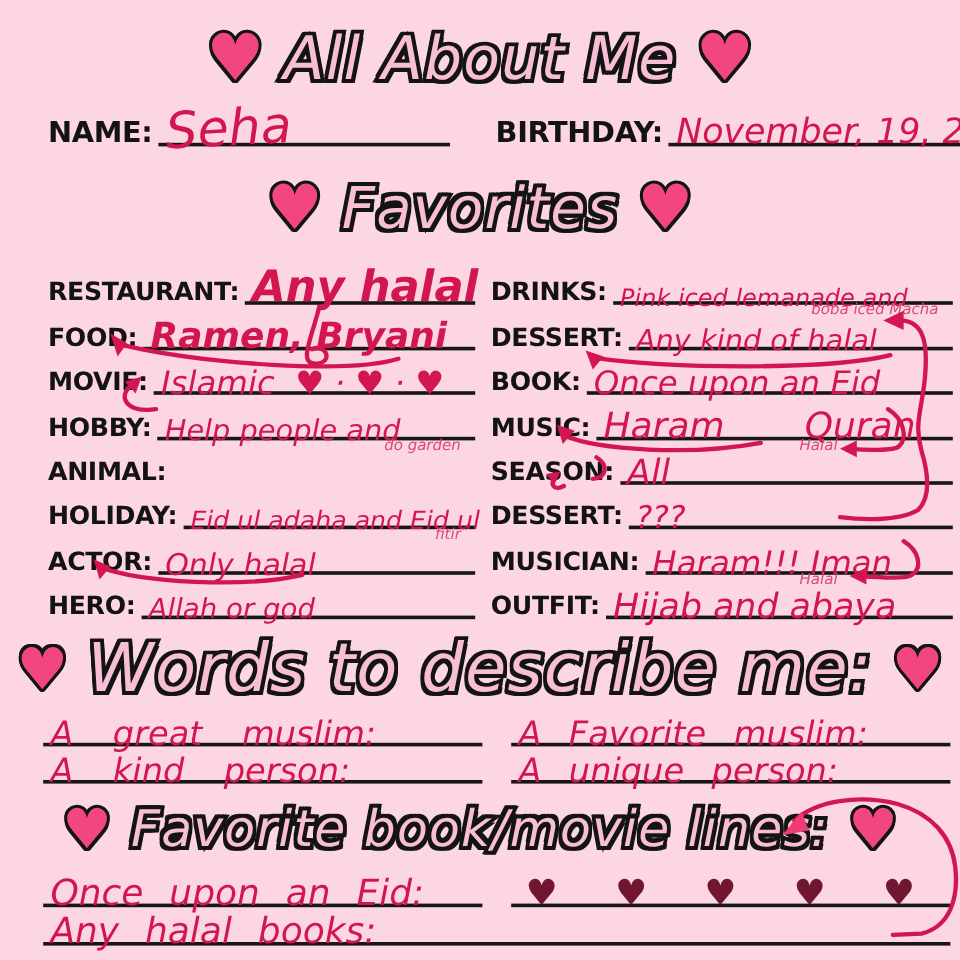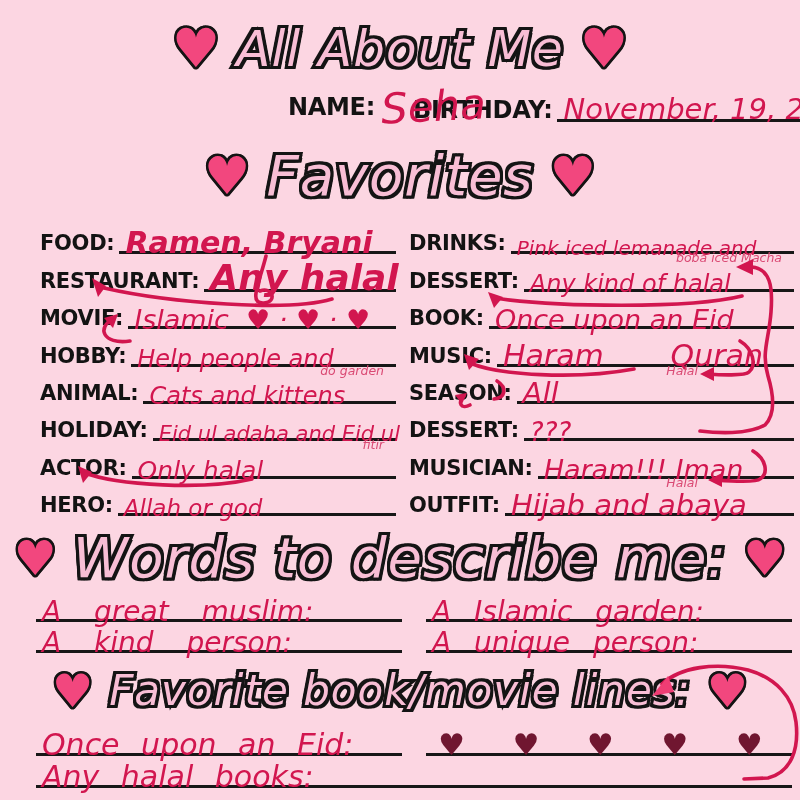--- a/index.html
+++ b/index.html
@@ -24,21 +24,21 @@
   .big-heart{
     font-style:normal;color:#f2477e;line-height:1;
     -webkit-text-stroke:5px #141414;paint-order:stroke fill;
     text-shadow:-2px -2px 0 #141414,2px -2px 0 #141414,-2px 2px 0 #141414,2px 2px 0 #141414,
                 -2px 0 0 #141414,2px 0 0 #141414,0 -2px 0 #141414,0 2px 0 #141414;
   }
   .title-main{top:22px;}
   .title-main .t{font-size:50px;}
   .title-main .big-heart{font-size:54px;}
   .title-fav{top:148px;}
-  .title-fav .t{font-size:56px;}
+  .title-fav .t{font-size:48px;}
   .title-fav .big-heart{font-size:52px;}
   .title-words{top:530px;}
   .title-words .t{font-size:56px;}
   .title-words .big-heart{font-size:48px;}
   .title-lines{top:668px;}
   .title-lines .t{font-size:42px;}
   .title-lines .big-heart{font-size:46px;}
 
   
   .plabel{
@@ -61,21 +61,21 @@
   }
   .note-in{right:96px;}
 
   
   .id-row{
     position:absolute;top:84px;left:40px;right:0;height:38px;
     display:flex;align-items:flex-end;gap:38px;
   }
   .id-field{display:flex;align-items:flex-end;}
   .id-field .plabel{font-size:24px;}
-  .f-name{width:335px;flex-direction:column;}
+  .f-name{width:335px;}
   .f-bday{flex:1;}
   .v-name{font-size:42px;bottom:-9px;transform:rotate(-3deg);}
   .v-bday{font-size:29px;bottom:-5px;}
 
   
   .fcol{position:absolute;top:217px;display:flex;flex-direction:column;}
   .fcol-left{left:40px;width:356px;}
   .fcol-right{left:409px;right:6px;}
   .frow{height:37.4px;display:flex;align-items:flex-end;position:relative;}
   .frow .plabel{font-size:21px;}
@@ -136,49 +136,46 @@
   </div>
 
   <div class="sec-title title-fav">
     <span class="big-heart">♥</span>
     <span class="t">Favorites</span>
     <span class="big-heart">♥</span>
   </div>
 
   <div class="fcol fcol-left">
     <div class="frow">
+      <span class="plabel">RESTAURANT:</span>
+      <div class="wline">
+        <span class="hw v36">Any halal</span>
+      </div>
+    </div>
+    <div class="frow">
       <span class="plabel">FOOD:</span>
       <div class="wline">
         <span class="hw v30b">Ramen, Bryani</span>
-      </div>
-    </div>
-    <div class="frow">
-      <span class="plabel">RESTAURANT:</span>
-      <div class="wline">
-        <span class="hw v36">Any halal</span>
       </div>
     </div>
     <div class="frow">
       <span class="plabel">MOVIE:</span>
       <div class="wline">
         <span class="hw v27">Islamic  ♥ · ♥ · ♥</span>
       </div>
     </div>
     <div class="frow">
       <span class="plabel">HOBBY:</span>
       <div class="wline">
         <span class="hw v28">Help people and</span>
         <span class="note">do garden</span>
       </div>
     </div>
     <div class="frow">
       <span class="plabel">ANIMAL:</span>
-      <div class="wline">
-        <span class="hw v24">Cats and kittens</span>
-      </div>
     </div>
     <div class="frow">
       <span class="plabel">HOLIDAY:</span>
       <div class="wline">
         <span class="hw v21">Eid ul adaha and Eid ul</span>
         <span class="note">fitir</span>
       </div>
     </div>
     <div class="frow">
       <span class="plabel">ACTOR:</span>
@@ -253,21 +250,21 @@
     <span class="t">Words to describe me:</span>
     <span class="big-heart">♥</span>
   </div>
 
   <div class="wgrid wgrid-words">
     <div class="wrow">
       <div class="wcell">
         <span class="hw">A great muslim:</span>
       </div>
       <div class="wcell">
-        <span class="hw hw-tight">A Islamic garden:</span>
+        <span class="hw hw-tight">A Favorite muslim:</span>
       </div>
     </div>
     <div class="wrow">
       <div class="wcell">
         <span class="hw">A kind person:</span>
       </div>
       <div class="wcell">
         <span class="hw hw-tight">A unique person:</span>
       </div>
     </div>

